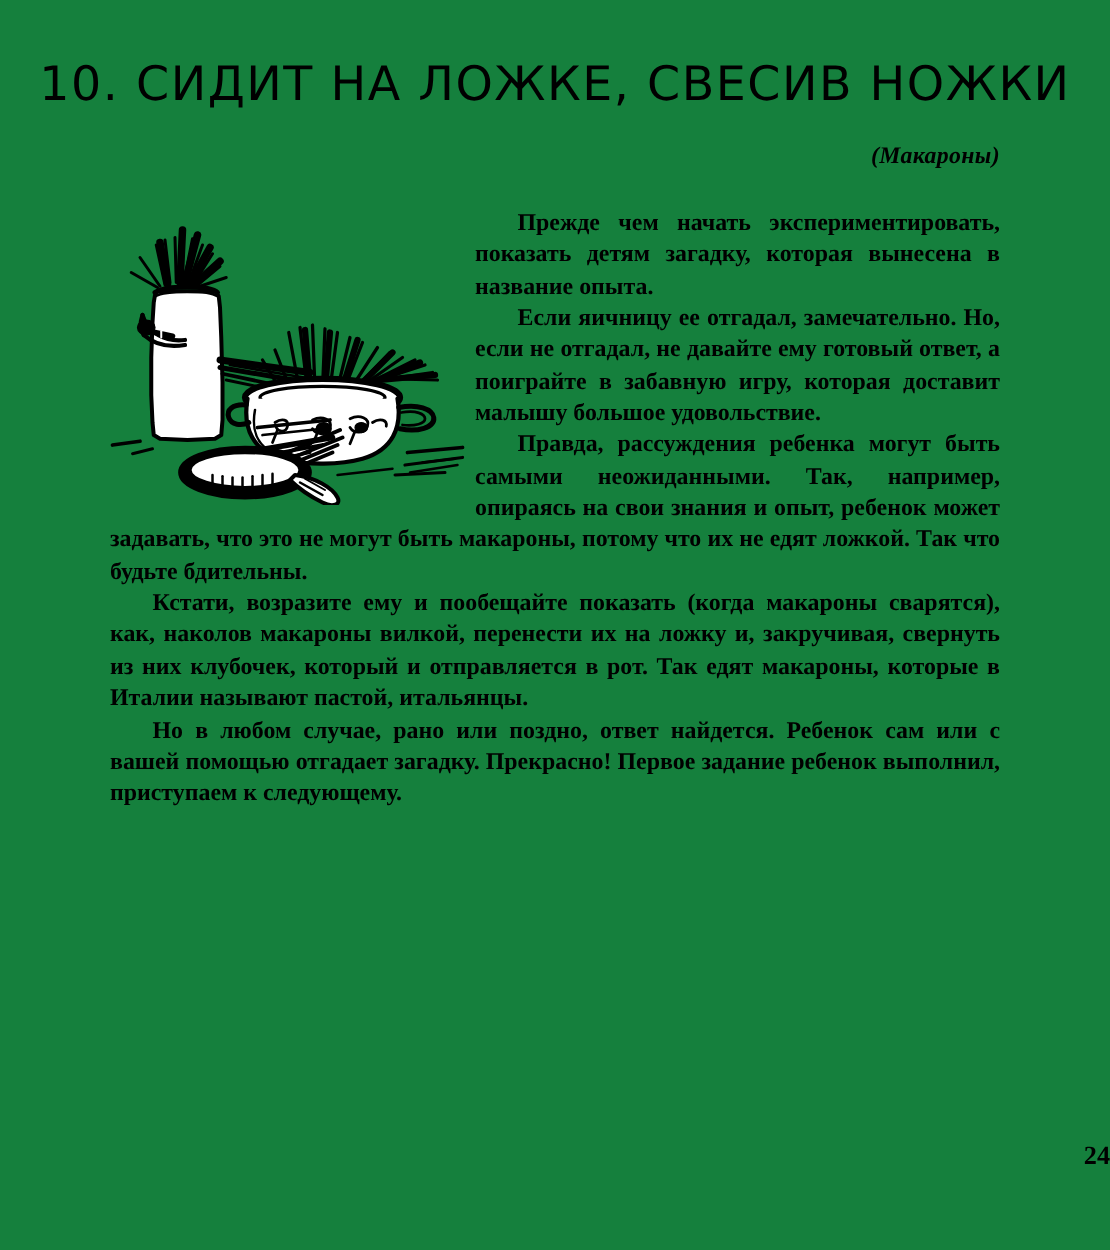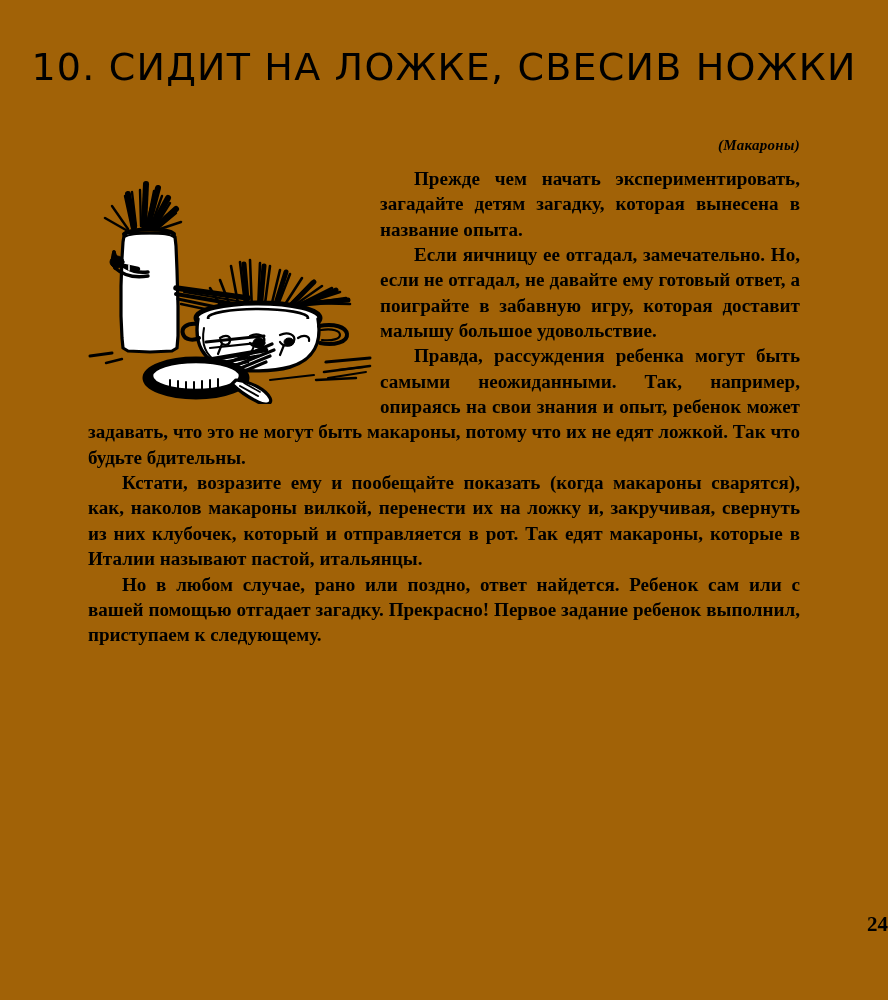--- a/index.html
+++ b/index.html
@@ -4,21 +4,21 @@
 <style>
   html, body {
     margin: 0;
     padding: 0;
     background: #ffffff;
   }
   #page {
     position: relative;
     width: 888px;
     height: 1000px;
-    background: #a16207;
+    background: #15803d;
     overflow: hidden;
     font-family: "Liberation Serif", "DejaVu Serif", serif;
     color: #000000;
   }
 
   
   #title-block {
     position: absolute;
     left: 0;
     top: 44px;
@@ -39,23 +39,22 @@
   #subtitle-block {
     position: absolute;
     right: 88px;
     top: 114px;
     text-align: right;
   }
   #subtitle {
     font-family: "Liberation Serif", "DejaVu Serif", serif;
     font-weight: bold;
     font-style: italic;
-    font-size: 15px;
+    font-size: 19px;
     letter-spacing: 0.3px;
-    margin-top: 23px;
   }
 
   
   #body-text {
     position: absolute;
     left: 88px;
     top: 166px;
     width: 712px;
     font-family: "Liberation Serif", "DejaVu Serif", serif;
     font-weight: bold;
@@ -247,21 +246,21 @@
           </g>
 
           <path d="M148,214 C164,216 178,224 182,232 C185,238 178,240 170,236
                    C160,231 150,224 144,218 Z" fill="#fff" stroke-width="3.2"></path>
           <path d="M152,220 L170,230" stroke-width="2" fill="none"></path>
           <path d="M156,217 L172,226" stroke-width="1.6" fill="none"></path>
         </g>
       </svg>
     </div>
 
-    <p>Прежде чем начать экспериментировать, загадайте детям загадку, которая вынесена в название опыта.</p>
+    <p>Прежде чем начать экспериментировать, показать детям загадку, которая вынесена в название опыта.</p>
     <p>Если яичницу ее отгадал, замечательно. Но, если не отгадал, не давайте ему готовый ответ, а поиграйте в забавную игру, которая доставит малышу большое удовольствие.</p>
     <p>Правда, рассуждения ребенка могут быть самыми неожиданными. Так, например, опираясь на свои знания и опыт, ребенок может задавать, что это не могут быть макароны, потому что их не едят ложкой. Так что будьте бдительны.</p>
     <p>Кстати, возразите ему и пообещайте показать (когда макароны сварятся), как, наколов макароны вилкой, перенести их на ложку и, закручивая, свернуть из них клубочек, который и отправляется в рот. Так едят макароны, которые в Италии называют пастой, итальянцы.</p>
     <p>Но в любом случае, рано или поздно, ответ найдется. Ребенок сам или с вашей помощью отгадает загадку. Прекрасно! Первое задание ребенок выполнил, приступаем к следующему.</p>
   </div>
 
   <div id="page-number-block">
     <span id="page-number">24</span>
   </div>
 

